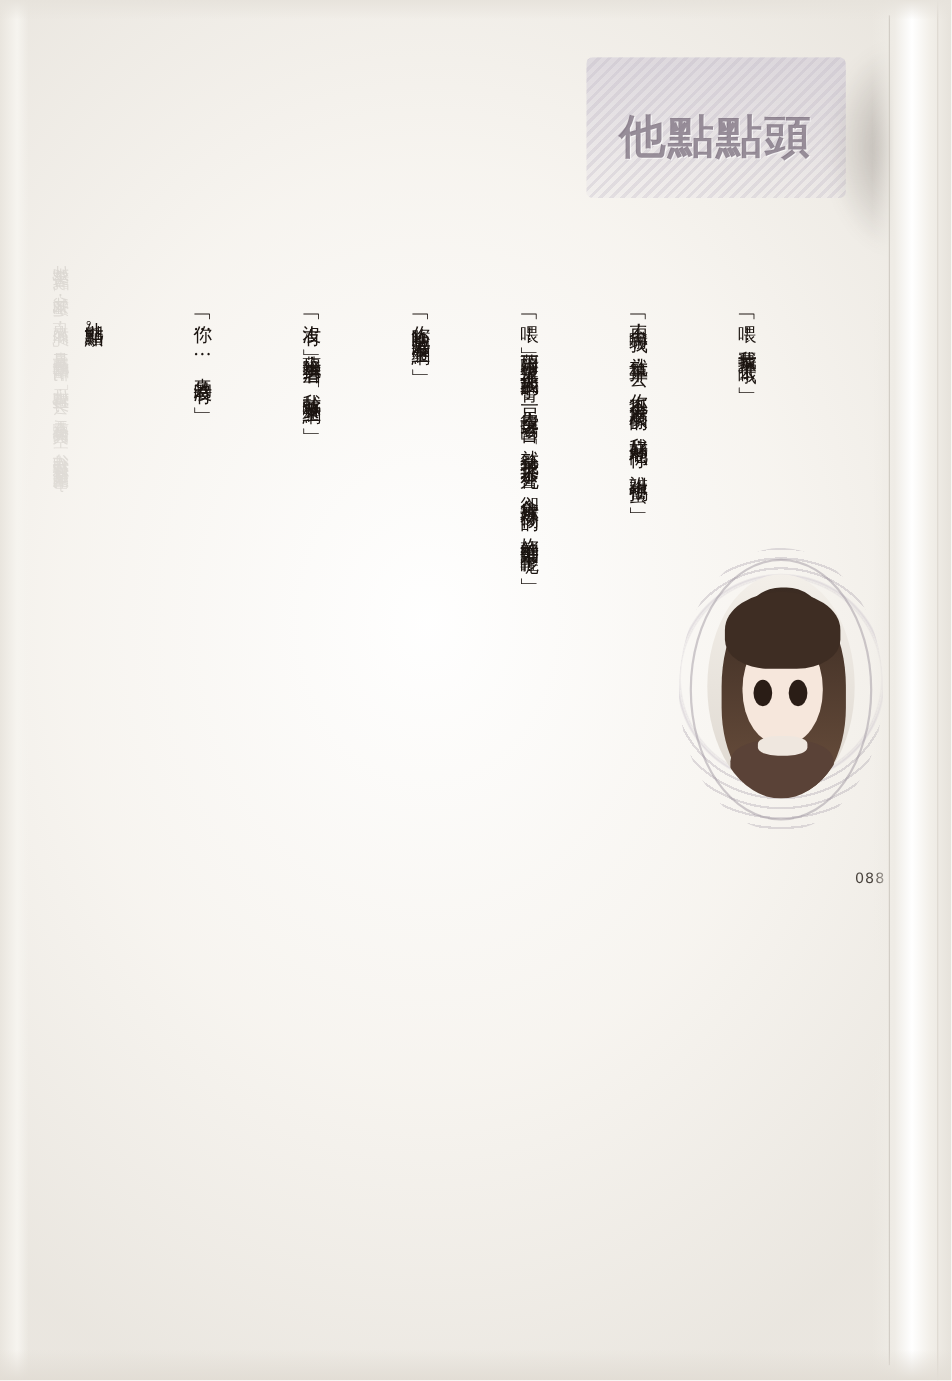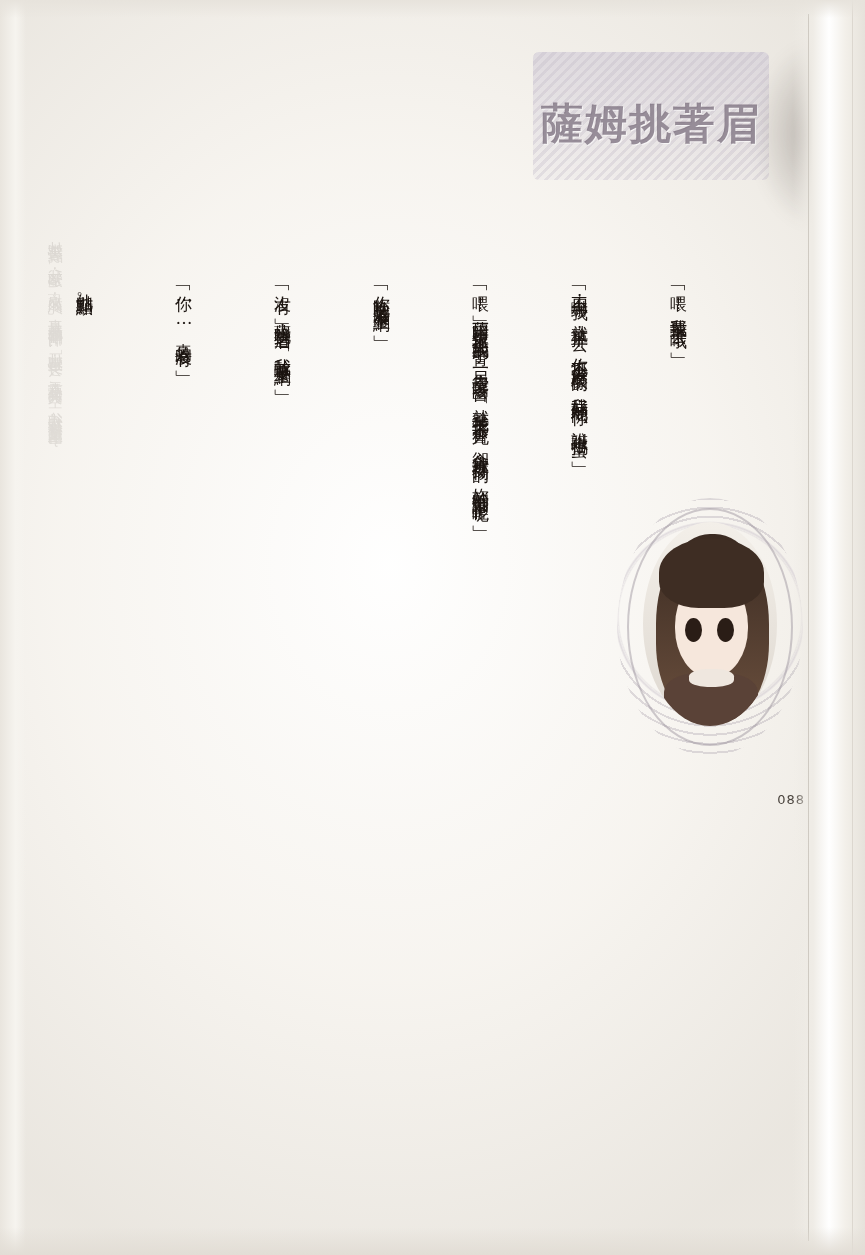--- a/index.html
+++ b/index.html
@@ -241,21 +241,21 @@
 
 <div class="page">
 
   <div class="paper-tint"></div>
 
   <div class="showthrough">她笑著說：「我知道了，原來如此，真是有趣的事情啊。」她轉過身去，看著窗外的天空，彷彿在想著什麼遙遠的事。</div>
 
   <div class="title-art">
     <div class="band"></div>
     <div class="sub">　　</div>
-    <div class="glyphs">薩姆挑著眉</div>
+    <div class="glyphs">他點點頭</div>
   </div>
 
   <div class="body-text">
     <p>「喂！我要掉下去了哦！」</p>
     <p>「不用嚇我，就算掉下去，你也不會怎麼樣的，我好好地問你，誰叫你搗蛋！」</p>
     <p>「喂！」薩姆用一隻手抓住我的手臂，另一隻撐著陽台，「就算我掉下去不會死，卻會被妳打傷的，妳的手勁可不輕呢！」</p>
     <p>「你昨晚真的沒有上網？」</p>
     <p>「沒有！」薩姆挑著眉，「我幹嘛要上網？」</p>
     <p>「你……真的沒有？」</p>
     <p>他點點頭。</p>

